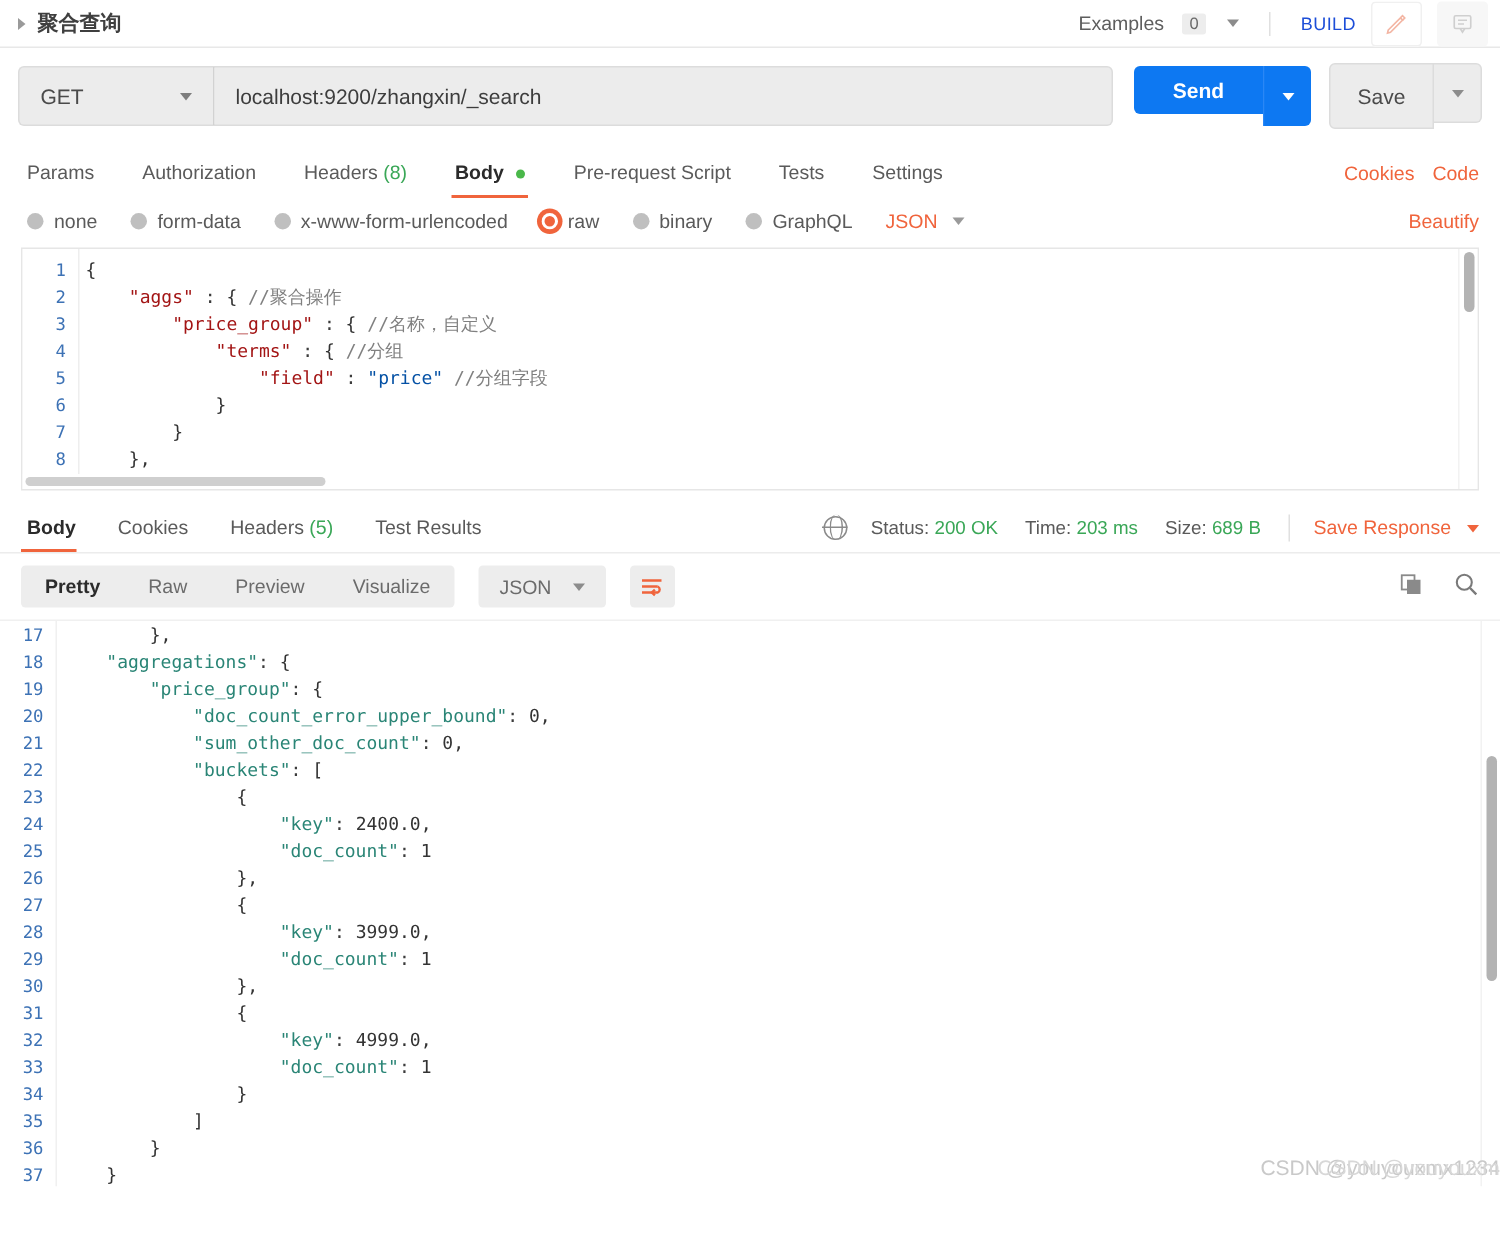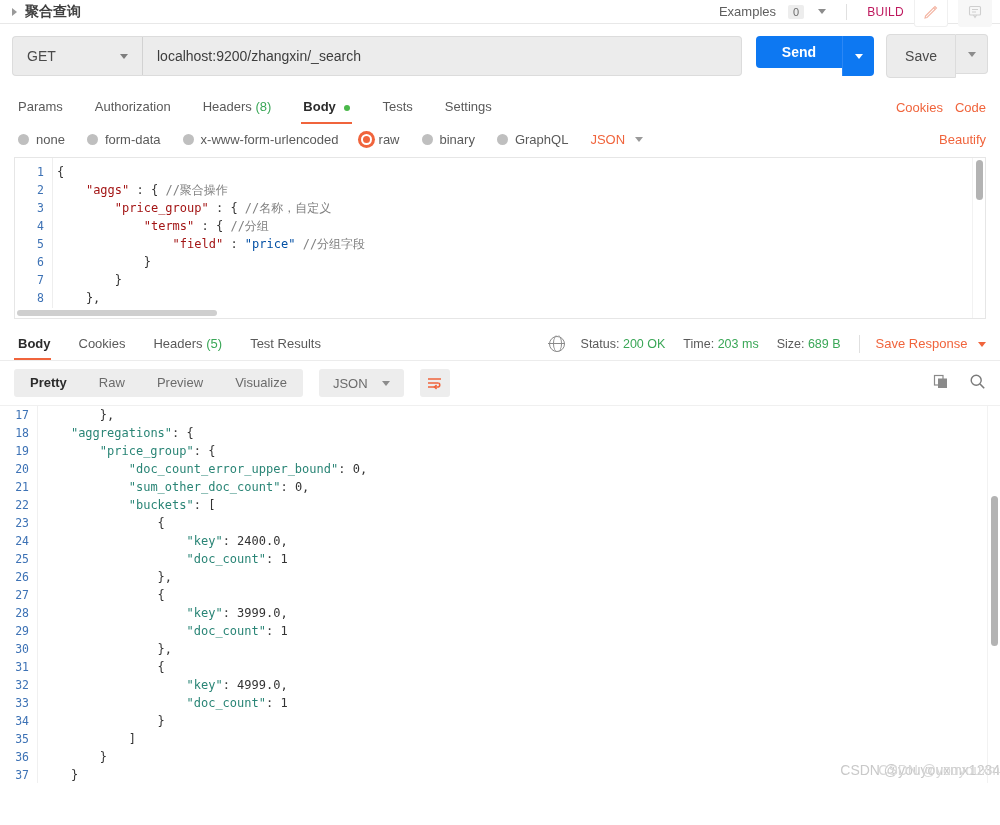--- a/index.html
+++ b/index.html
@@ -7,21 +7,21 @@
     width: 1000px; height: 825px;
     background: #ffffff;
     font-family: "Liberation Sans", sans-serif;
     font-size: 13px;
     color: #333;
     overflow: hidden;
   }
 
   
   .titlebar {
-    height: 24px;
+    height: 32px;
     display: flex;
     align-items: center;
     border-bottom: 1px solid #e8e8e8;
     padding: 0 8px 0 12px;
     background: #fff;
   }
   .tri-right {
     width: 0; height: 0;
     border-left: 5px solid #9a9a9a;
     border-top: 4px solid transparent;
@@ -54,21 +54,21 @@
     width: 0; height: 0;
     border-top: 5px solid #8c8c8c;
     border-left: 4px solid transparent;
     border-right: 4px solid transparent;
     margin-left: 8px;
   }
   .vdiv {
     width: 1px; height: 16px; background: #e0e0e0; margin: 0 14px;
   }
   .build-label {
-    font-size: 12px; color: #be185d; letter-spacing: .3px;
+    font-size: 12px; color: #1d4ed8; letter-spacing: .3px;
   }
   .icon-box {
     width: 34px; height: 30px;
     display: flex; align-items: center; justify-content: center;
     margin-left: 4px;
     border-radius: 3px;
   }
   .icon-box.active { background: #fff; box-shadow: 0 0 0 1px #f0f0f0 inset; }
   .icon-box.pale { background: #f7f7f7; }
 
@@ -409,20 +409,23 @@
   <div class="rtab">
     <span>Authorization</span>
   </div>
   <div class="rtab">
     <span>Headers</span>
     <span class="badge-green">(8)</span>
   </div>
   <div class="rtab sel">
     <span>Body</span>
     <span class="dot-green"></span>
+  </div>
+  <div class="rtab">
+    <span>Pre-request Script</span>
   </div>
   <div class="rtab">
     <span>Tests</span>
   </div>
   <div class="rtab">
     <span>Settings</span>
   </div>
   <div class="req-tabs-right">
     <span class="link-orange">Cookies</span>
     <span class="link-orange">Code</span>

